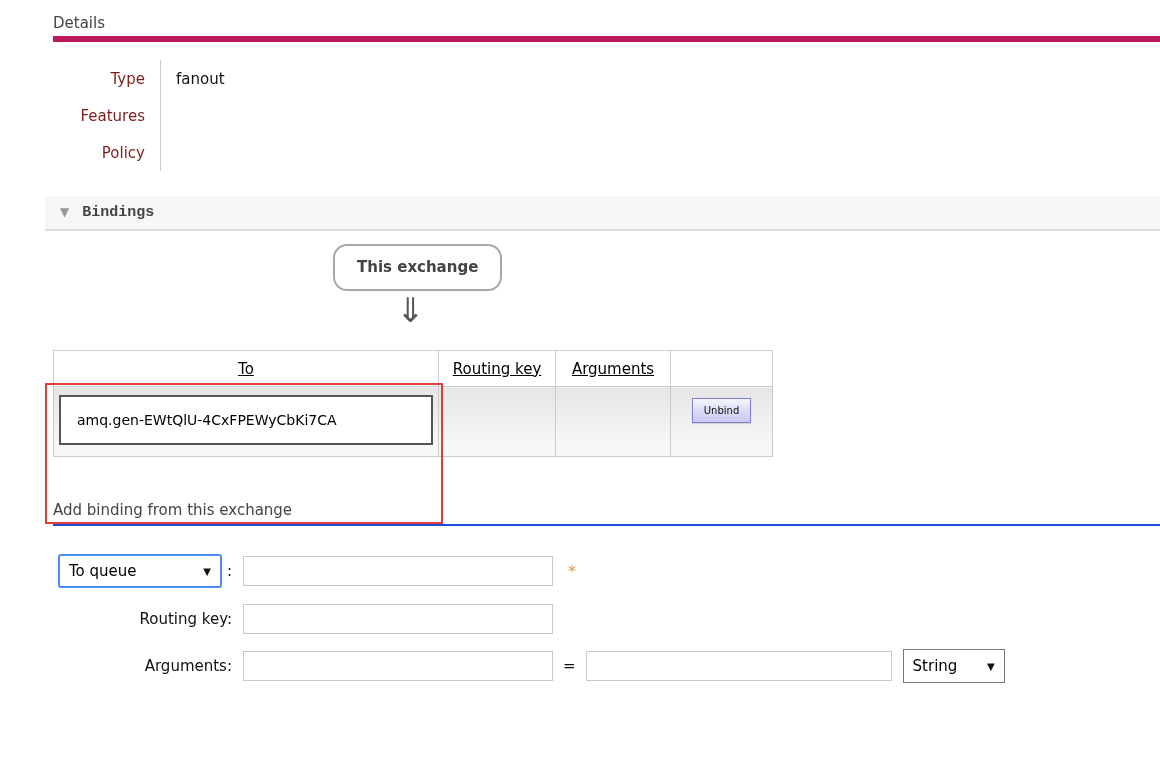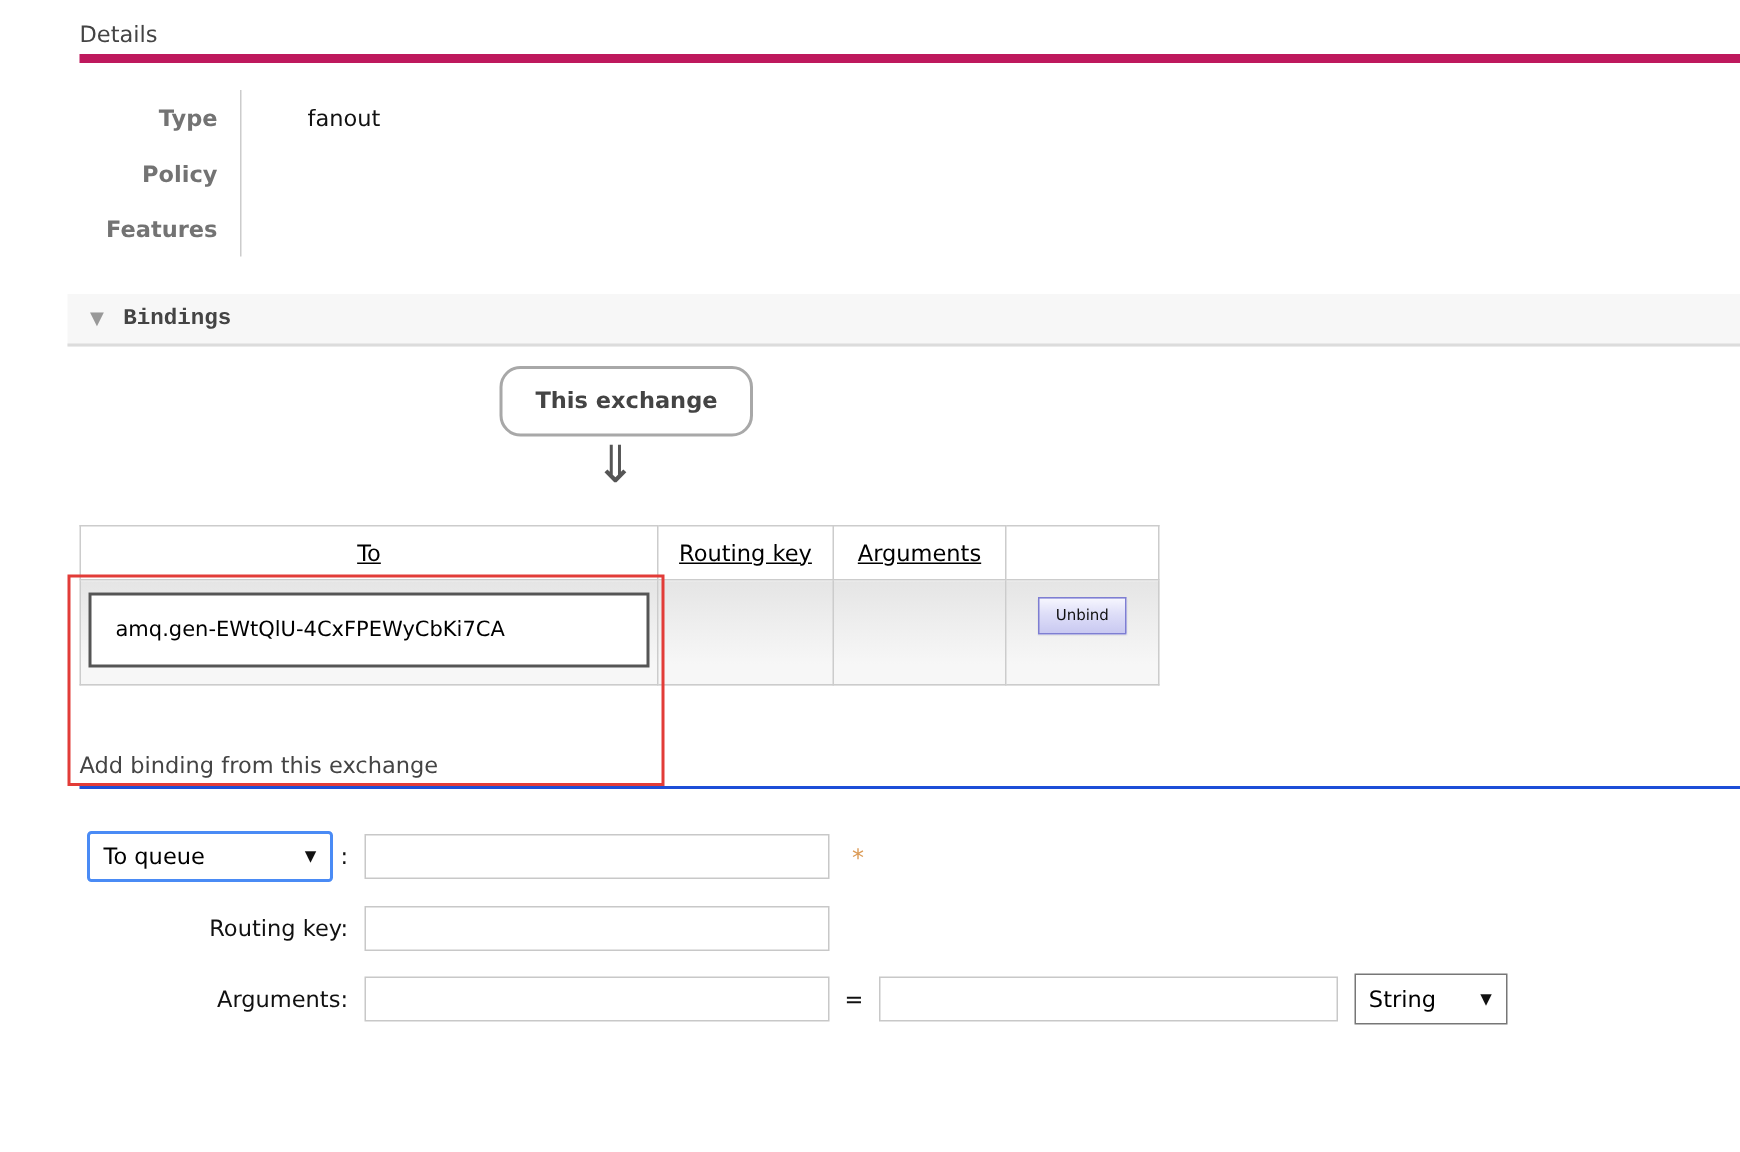--- a/index.html
+++ b/index.html
@@ -20,23 +20,23 @@
     margin-left: 53px; padding-top: 14px; padding-bottom: 3px;
     border-bottom: 6px solid #be185d;
   }
 
   
   .facts { display: flex; margin-left: 53px; margin-top: 18px; }
   .facts-labels { width: 107px; }
   .facts-values { border-left: 1px solid #ccc; padding-left: 15px; }
   .fact-label {
     height: 37px; display: flex; align-items: center; justify-content: flex-end;
-    padding-right: 15px; font-weight: bold; color: #737373;
-  }
-  .fact-value { height: 37px; display: flex; align-items: center; color: #111; margin-left: 29px; }
+    padding-right: 15px; font-weight: normal; color: #7f1d1d;
+  }
+  .fact-value { height: 37px; display: flex; align-items: center; color: #111; }
 
   
   .bindings-bar {
     margin-left: 45px; margin-top: 25px; background: #f7f7f7;
     border-bottom: 2px solid #dcdcdc; padding: 7px 0 7px 15px;
     display: flex; align-items: center; cursor: pointer;
   }
   .tri { color: #999; font-size: 12px; margin-right: 13px; line-height: 19px; }
   .bindings-title { font-weight: bold; color: #444; font-size: 15px; line-height: 19px; font-family: Liberation Mono, monospace; }
 
@@ -122,22 +122,22 @@
 <body>
 
 <div class="page">
 
   <div class="details-title-wrap">
     <h2 class="section-title">Details</h2>
   </div>
   <div class="facts">
     <div class="facts-labels">
       <div class="fact-label">Type</div>
+      <div class="fact-label">Features</div>
       <div class="fact-label">Policy</div>
-      <div class="fact-label">Features</div>
     </div>
     <div class="facts-values">
       <div class="fact-value">fanout</div>
       <div class="fact-value"></div>
       <div class="fact-value"></div>
     </div>
   </div>
 
   <div class="bindings-bar">
     <span class="tri">▼</span>

